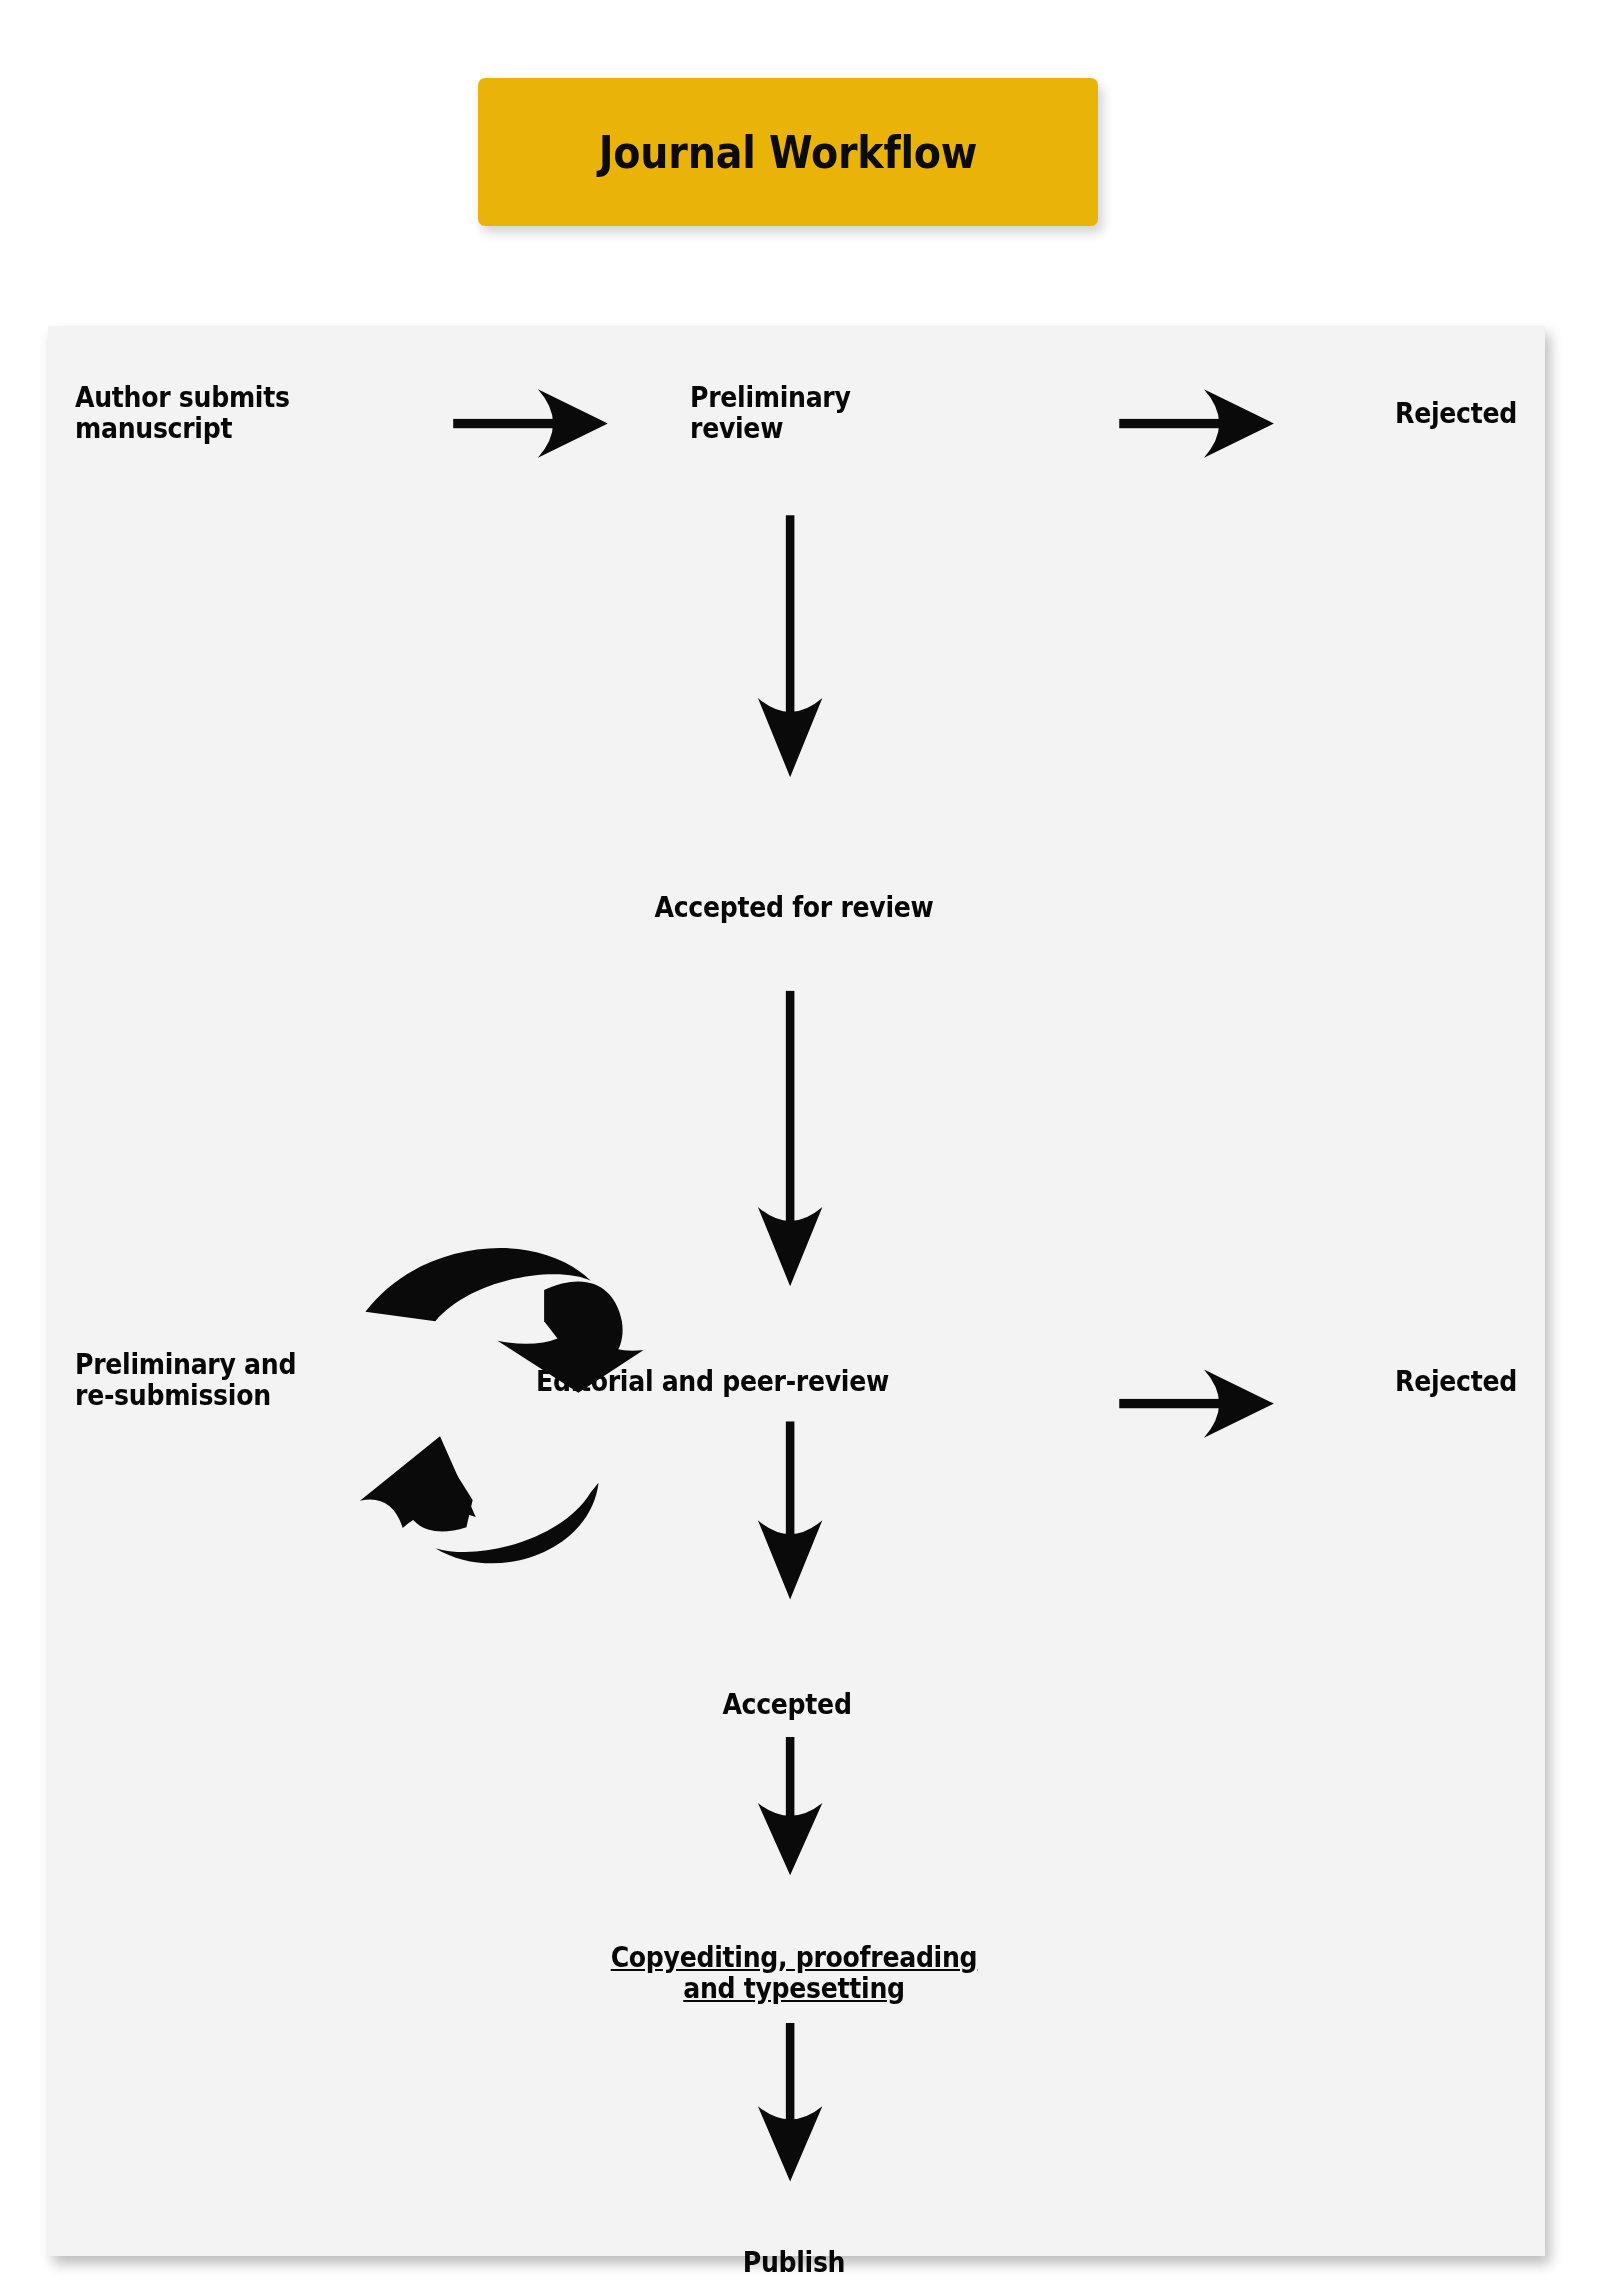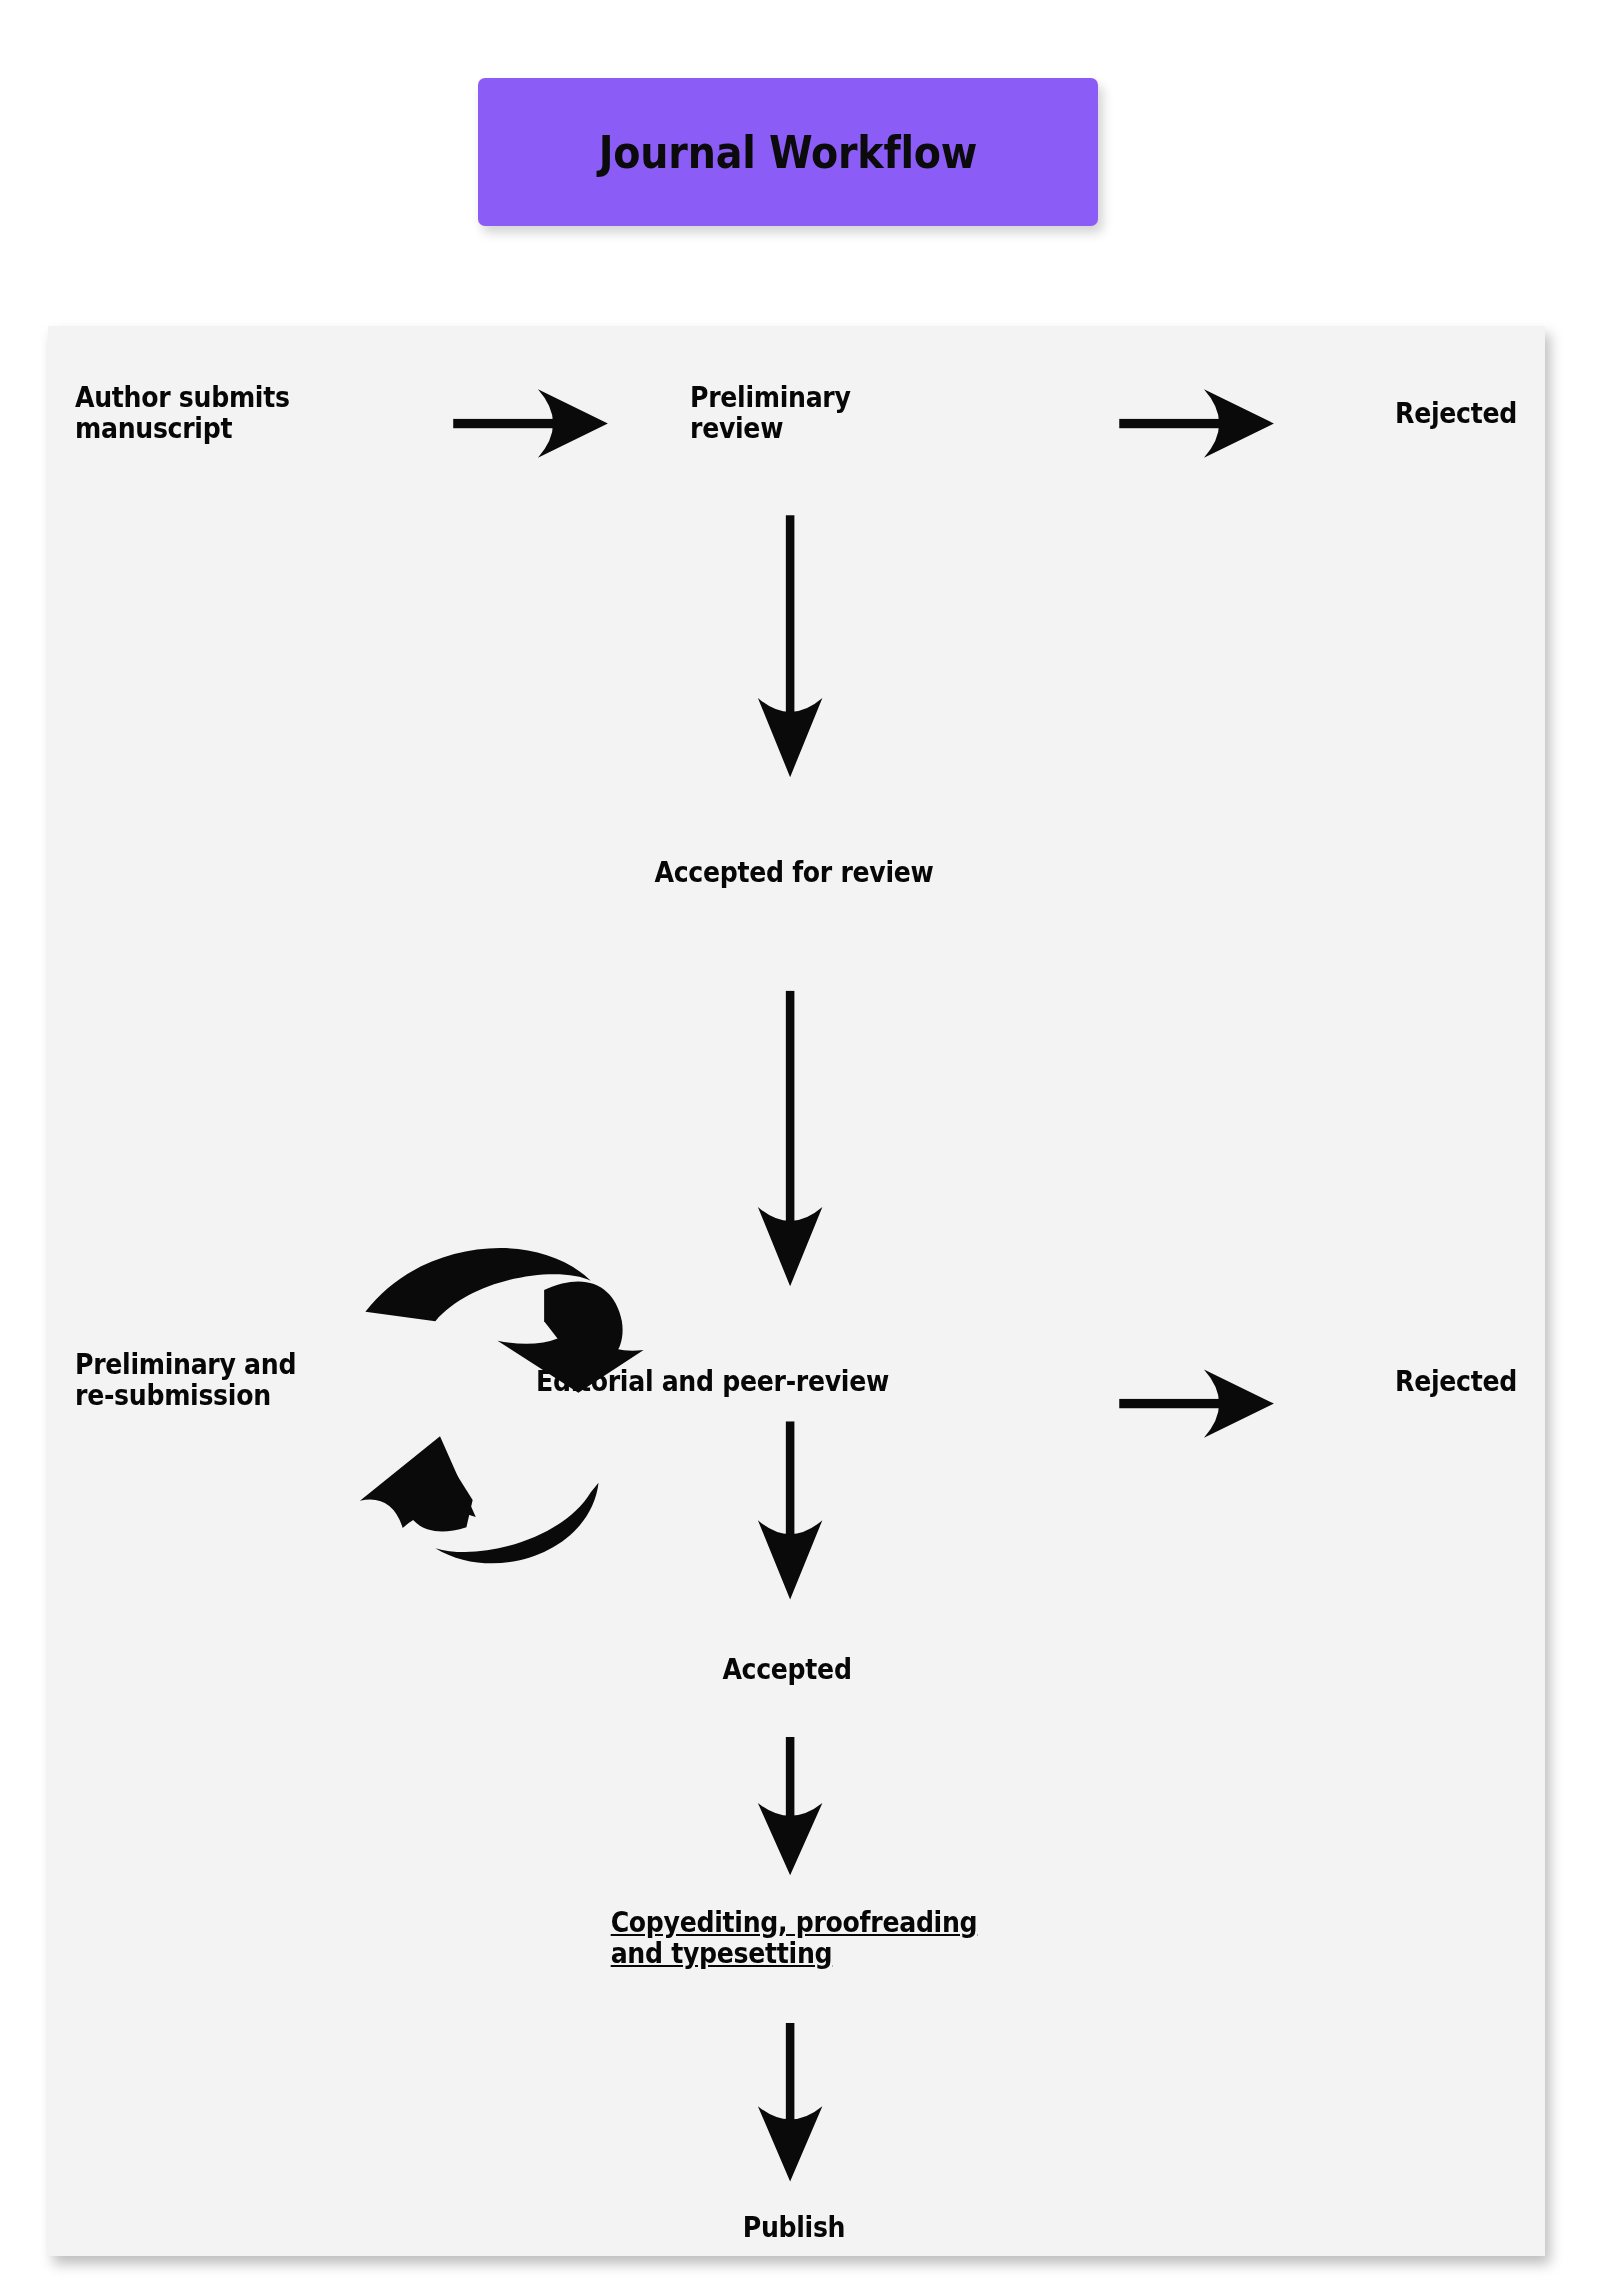--- a/index.html
+++ b/index.html
@@ -16,21 +16,21 @@
     -webkit-font-smoothing: antialiased;
   }
 
   
   #title-card {
     position: absolute;
     left: 478px;
     top: 78px;
     width: 620px;
     height: 148px;
-    background: #8b5cf6;
+    background: #eab308;
     border-radius: 7px;
     box-shadow: 4.7px 7px 11px rgba(0,0,0,0.17);
     display: flex;
     align-items: center;
     justify-content: center;
   }
   #title-text {
     font-size: 44px;
     font-weight: 700;
     color: #0b0b0b;
@@ -56,21 +56,21 @@
     color: #070707;
     font-weight: 700;
     font-size: 28px;
     line-height: 1.12;
     font-family: "DejaVu Sans", "Liberation Sans", sans-serif;
     font-stretch: condensed;
     white-space: pre-line;
     letter-spacing: -0.3px;
   }
   .node.left   { text-align: left; }
-  .node.center { transform: translateX(-50%); }
+  .node.center { text-align: center; transform: translateX(-50%); margin-top: 35px; }
   .node.right  { text-align: center;  transform: translateX(-100%); }
 
   
   #arrow-layer {
     position: absolute;
     left: 0;
     top: 0;
     width: 1616px;
     height: 2295px;
     pointer-events: none;

